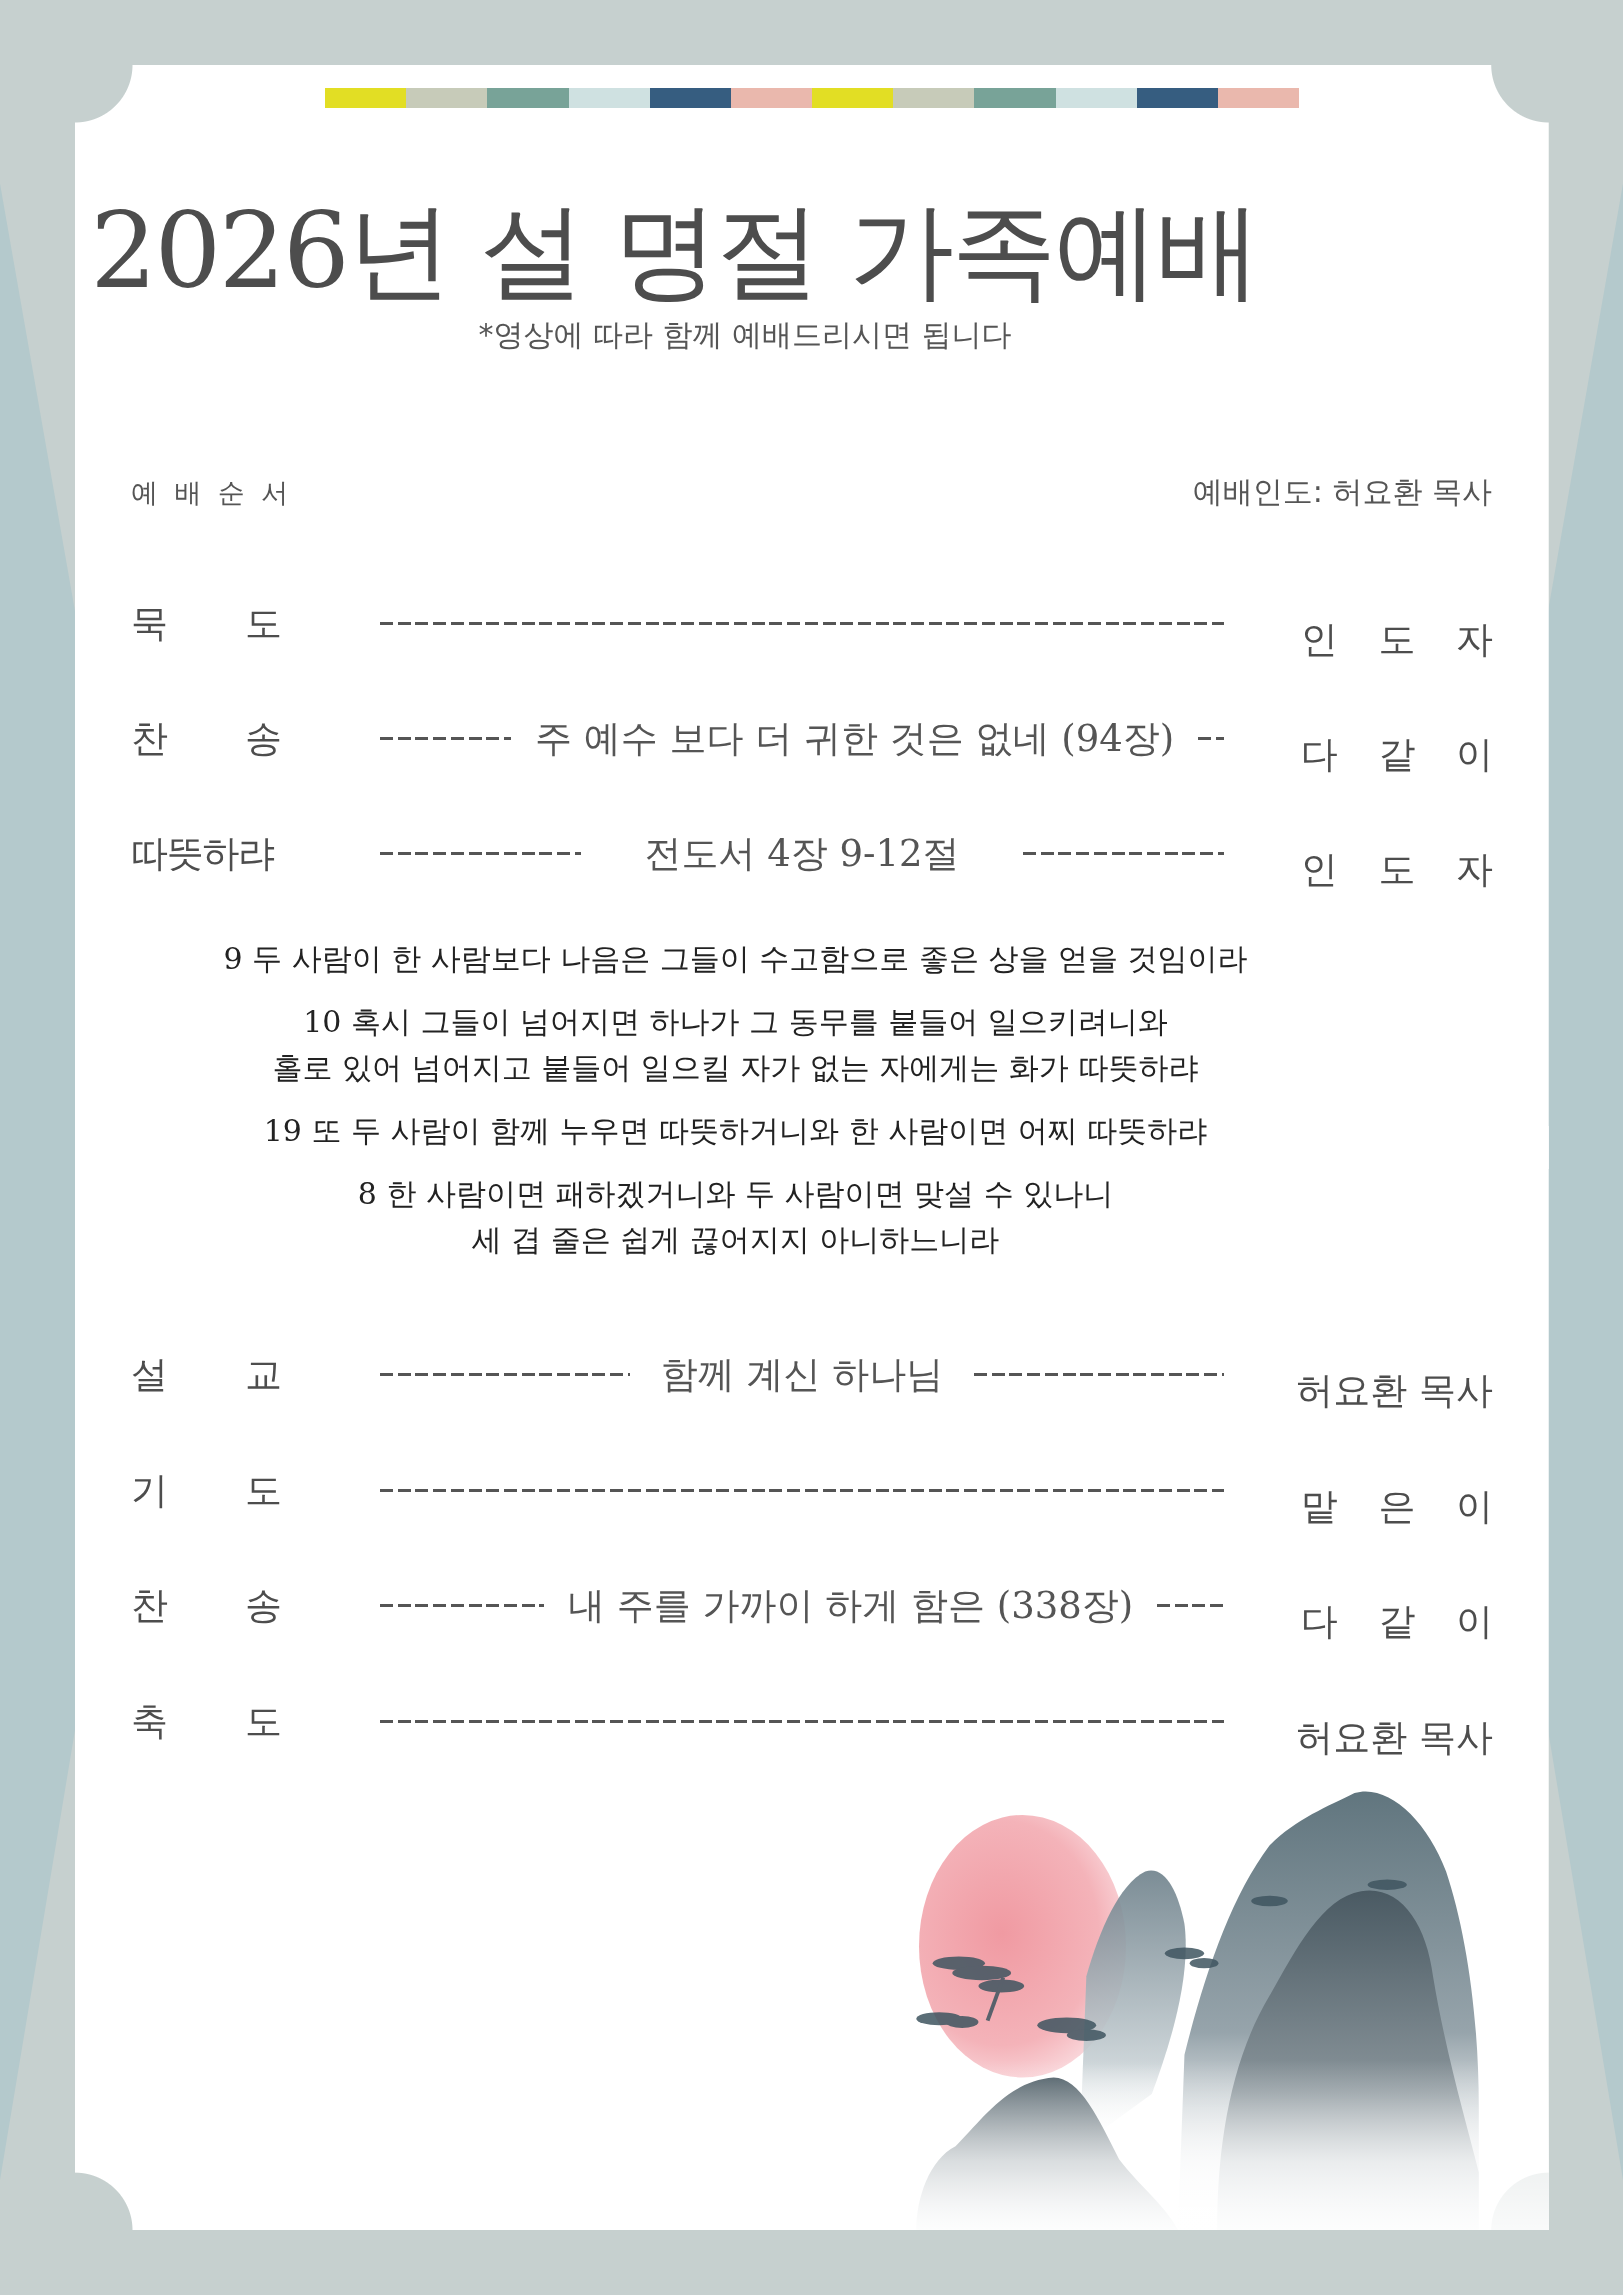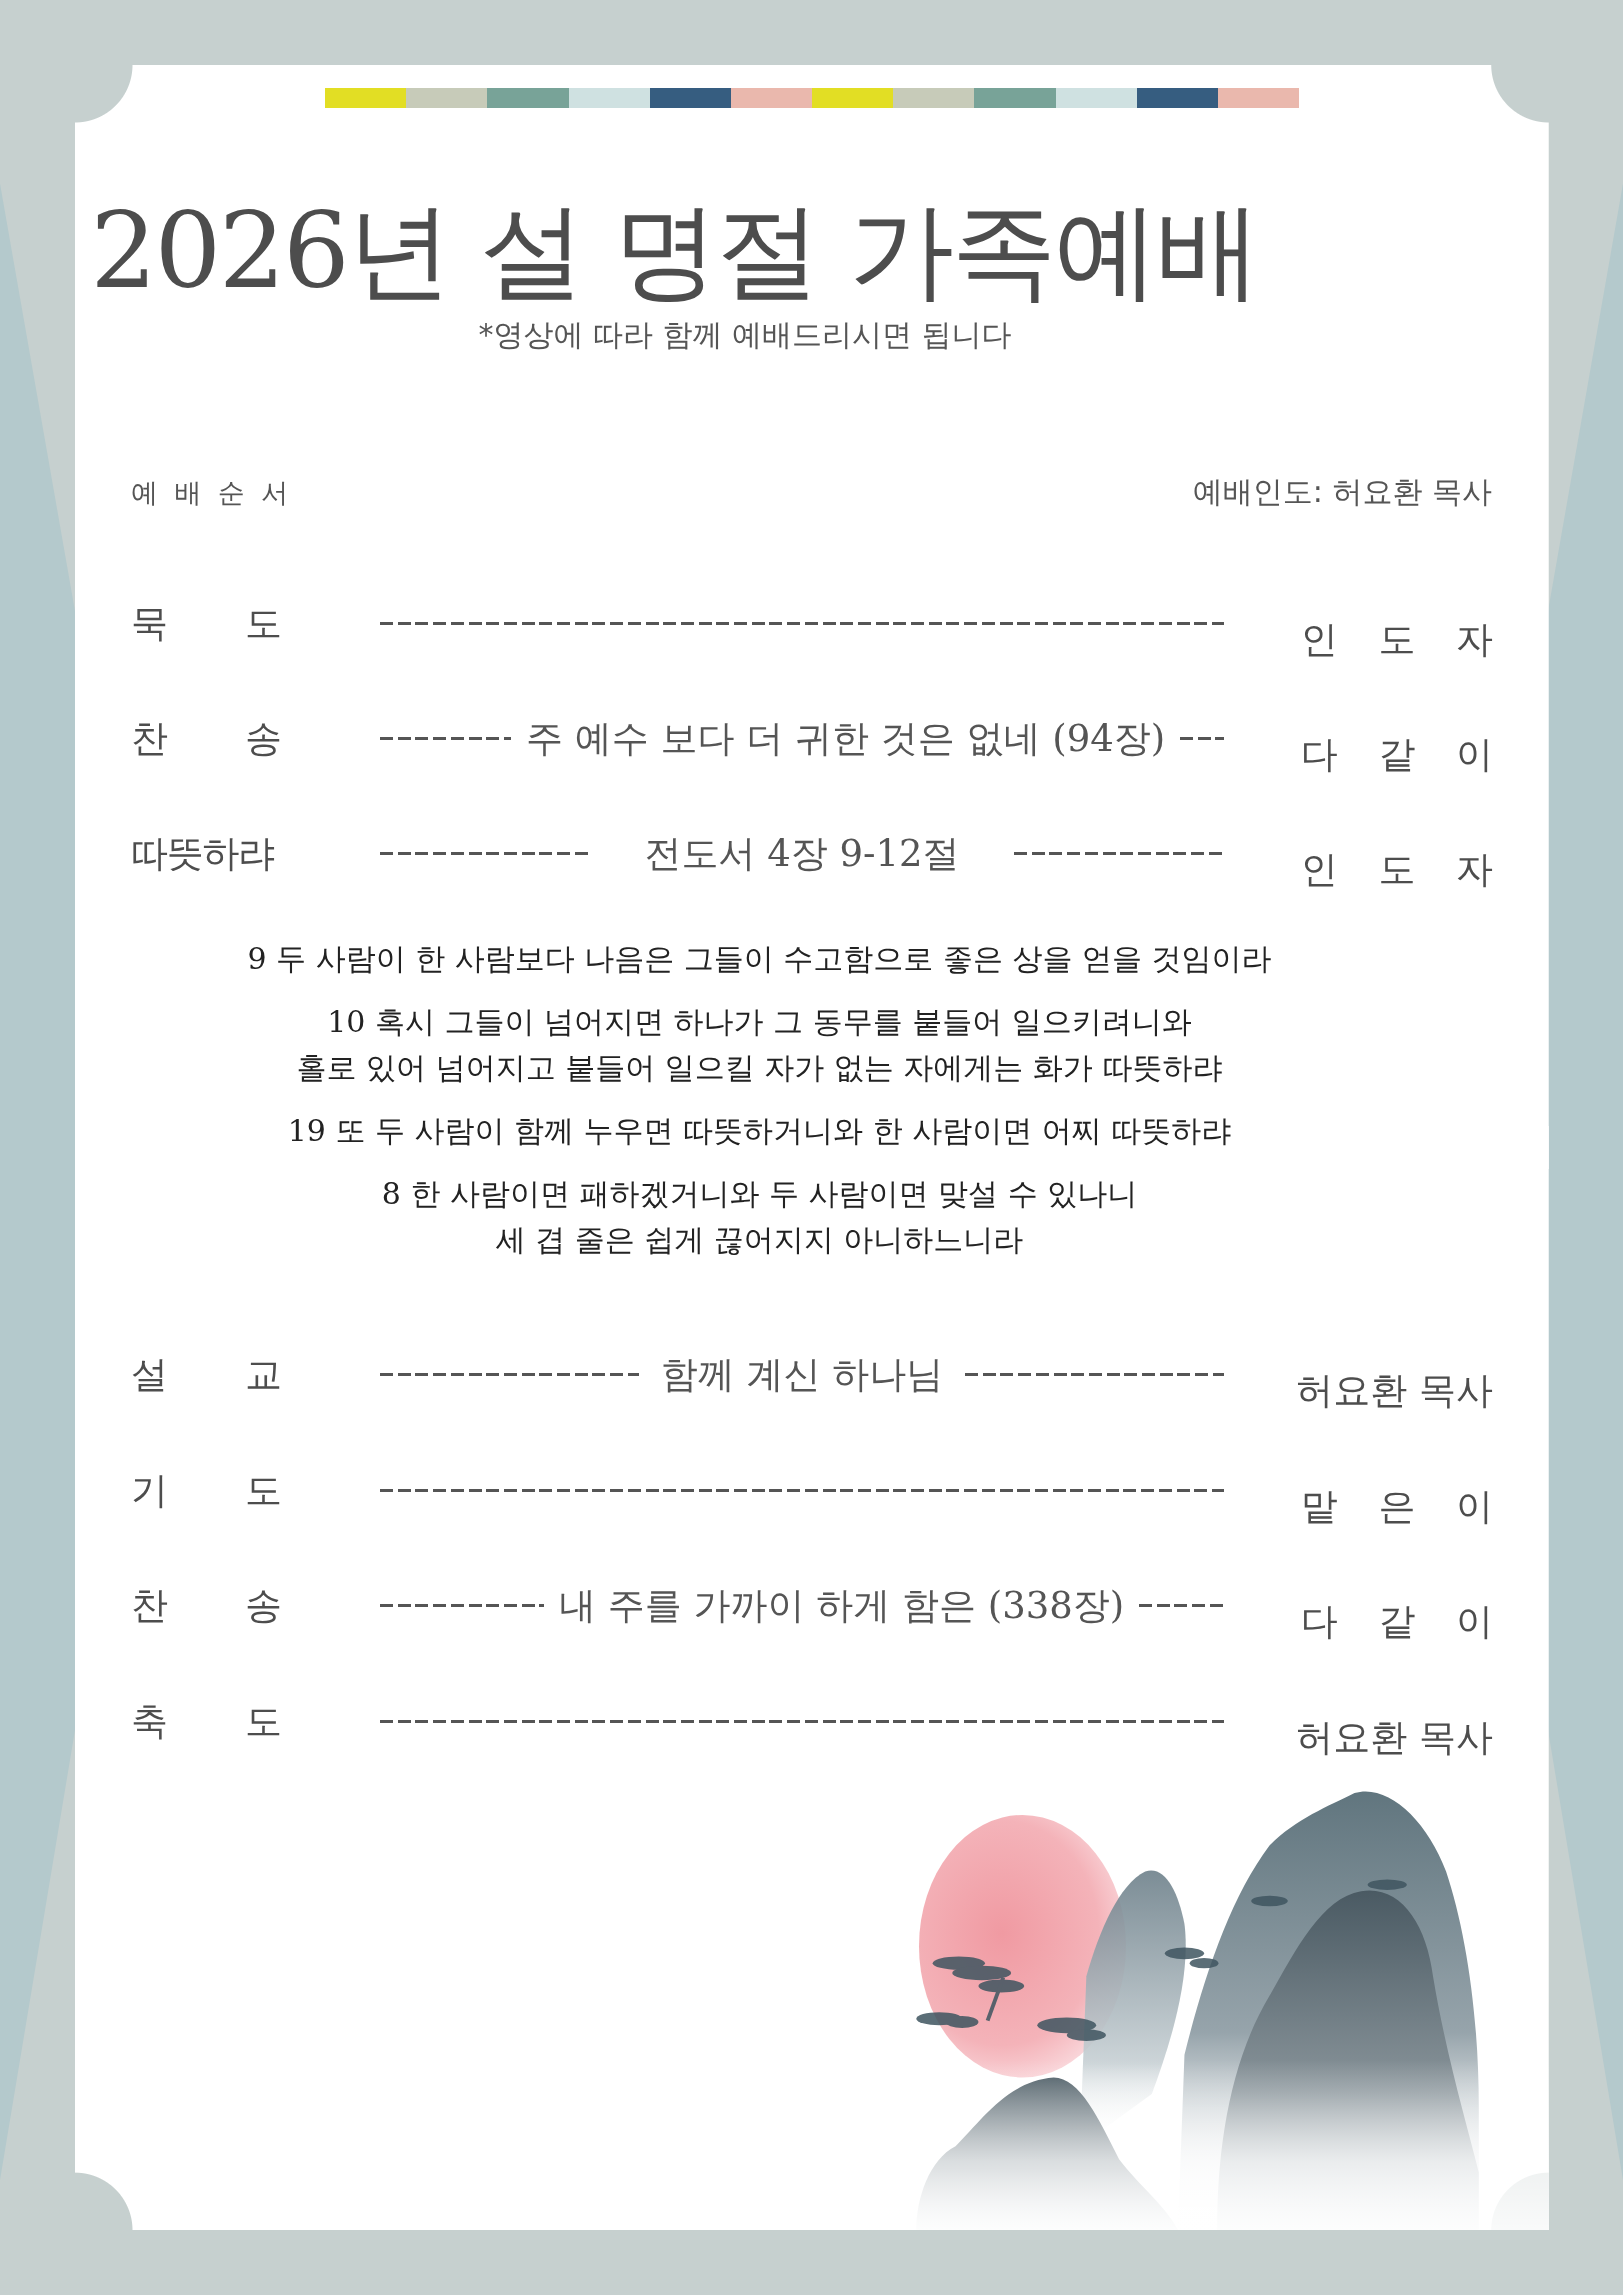--- a/index.html
+++ b/index.html
@@ -66,35 +66,35 @@
     position: absolute; left: 131px; width: 1362px; height: 59px;
     font-size: 37px; line-height: 59px;
   }
   .row .label {
     position: absolute; left: 0; top: 0; width: 151px;
     display: flex; justify-content: space-between;
   }
   .row .label.tight { justify-content: flex-start; letter-spacing: -1.3px; }
   .row .middle {
     position: absolute; left: 249px; width: 844px; top: 0; height: 59px;
-    display: flex; align-items: center; gap: 15px;
+    display: flex; align-items: center; gap: 24px;
   }
   .row .dash {
     flex: 1; height: 3.9px;
     background: repeating-linear-gradient(90deg, #555 0 13px, transparent 13px 17.7px);
   }
   .row .middle-text { white-space: nowrap; font-size: 37px; color: #555; }
   .row .person {
     position: absolute; right: 0; top: 16px; text-align: right; white-space: nowrap;
   }
   .row .person.spaced { letter-spacing: 14.4px; margin-right: -14.4px; }
 
   .scripture {
     position: absolute; left: 0; width: 1471px; text-align: center;
-    font-size: 30px; color: #222; margin-left: 24px;
+    font-size: 30px; color: #222;
   }
   .scripture p { line-height: 46px; }
   .scripture .verse { margin-bottom: 17px; }
 
   
   .art { position: absolute; left: 903px; top: 1780px; width: 646px; height: 450px; overflow: hidden; }
   .sun {
     position: absolute; left: 15.7px; top: 35px; width: 101px; height: 128px;
     border-radius: 50%;
     background: radial-gradient(ellipse at 40% 45%, #f09aa2 0%, #f4b3b9 55%, rgba(250,215,220,0.6) 85%, rgba(255,255,255,0) 100%);

